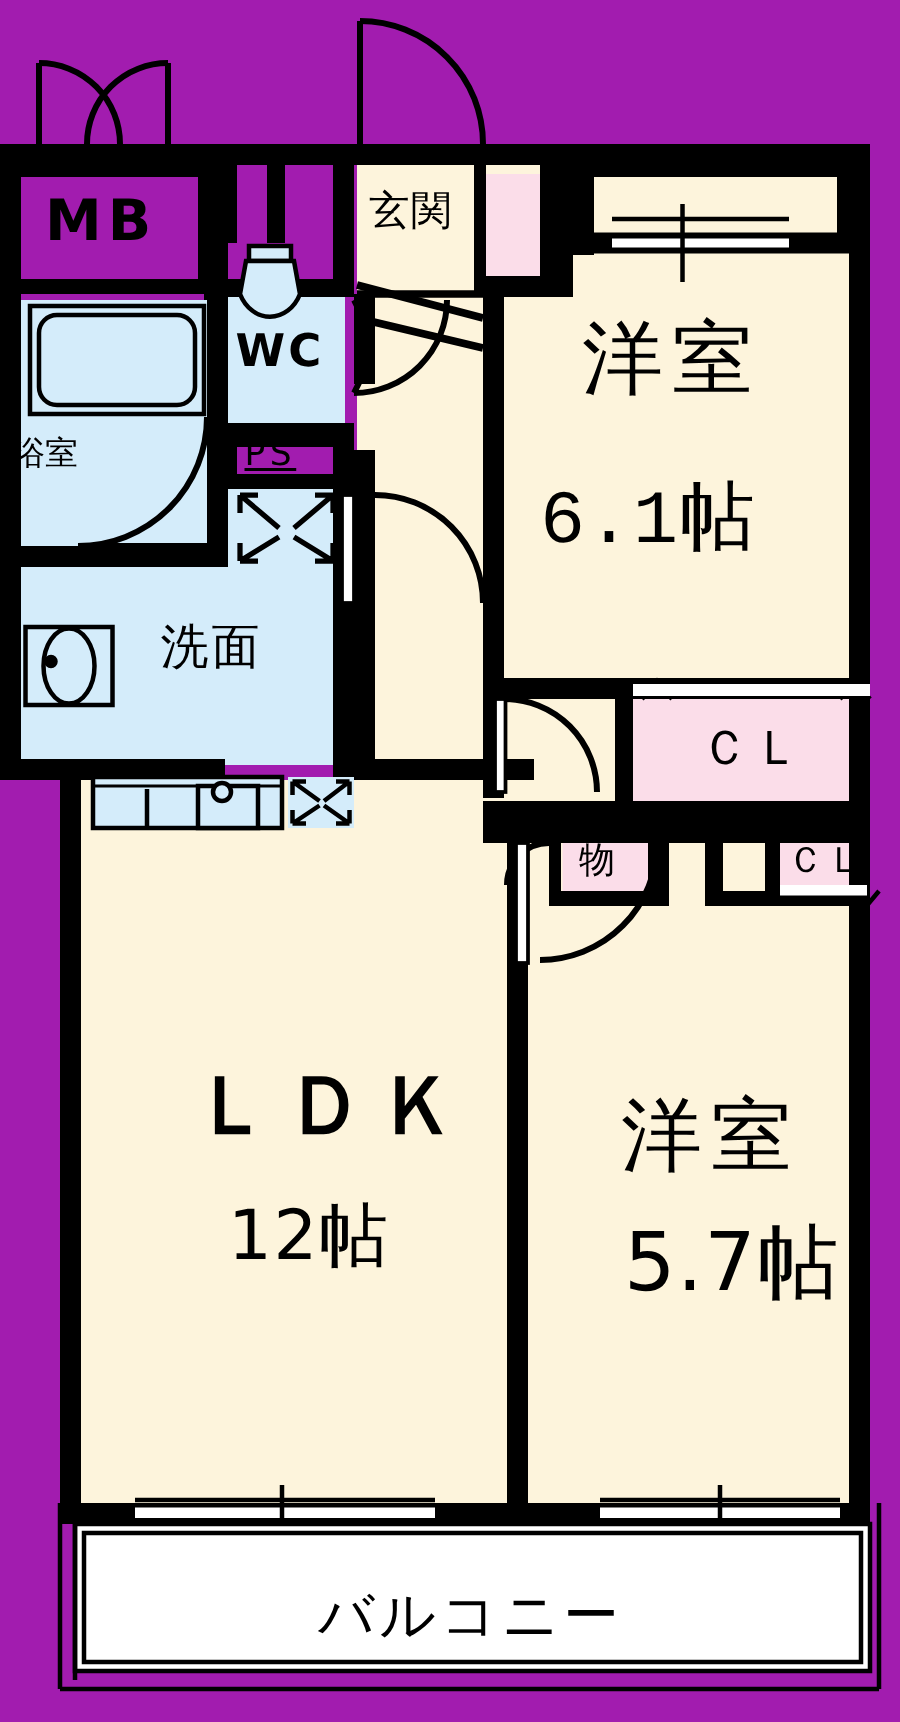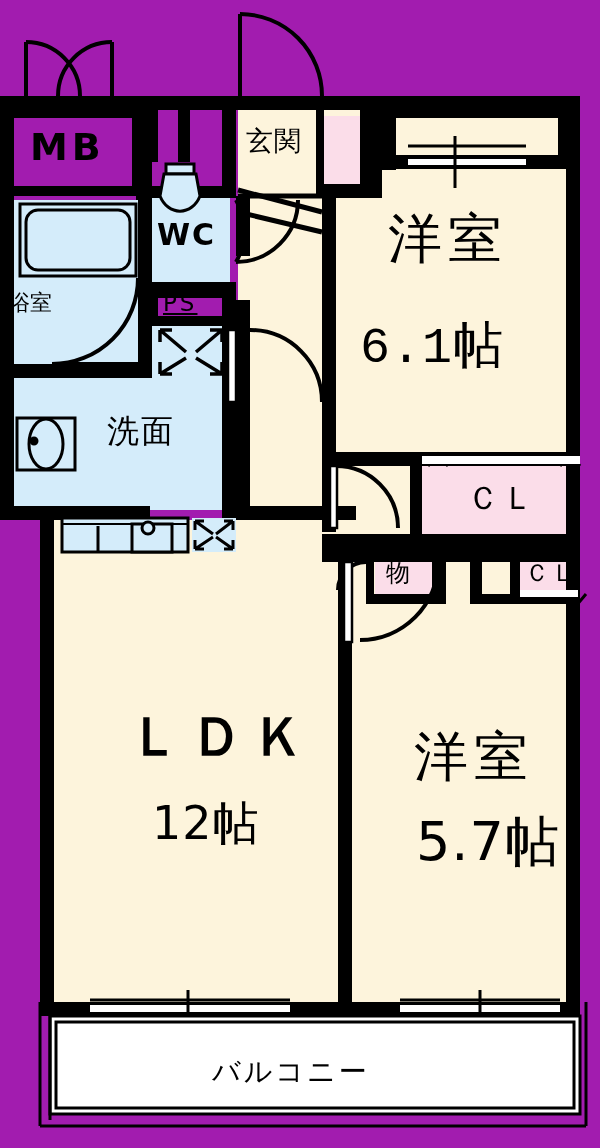--- a/index.html
+++ b/index.html
@@ -276,15 +276,15 @@
 <div class="lbl cjk" style="left:386px;top:561px;font-size:24px;">物</div>
 
 <div class="lbl" style="left:525px;top:561px;font-size:24px;letter-spacing:2px;">ＣＬ</div>
 
 <div class="lbl" style="left:128px;top:710px;font-size:54px;letter-spacing:8px;font-weight:600;">ＬＤＫ</div>
 <div class="lbl" style="left:152px;top:800px;font-size:46px;letter-spacing:1px;">12帖</div>
 
 <div class="lbl cjk" style="left:414px;top:730px;font-size:54px;letter-spacing:6px;">洋室</div>
 <div class="lbl" style="left:384px;top:815px;font-size:54px;letter-spacing:1px;margin-left:32px;">5.7帖</div>
 
-<div class="lbl cjk" style="left:212px;top:1058px;font-size:28px;letter-spacing:3px;">バルコニー</div>
+<div class="lbl cjk" style="left:212px;top:1058px;font-size:37px;letter-spacing:3px;">バルコニー</div>
 
 </div>
 
 </body></html>

